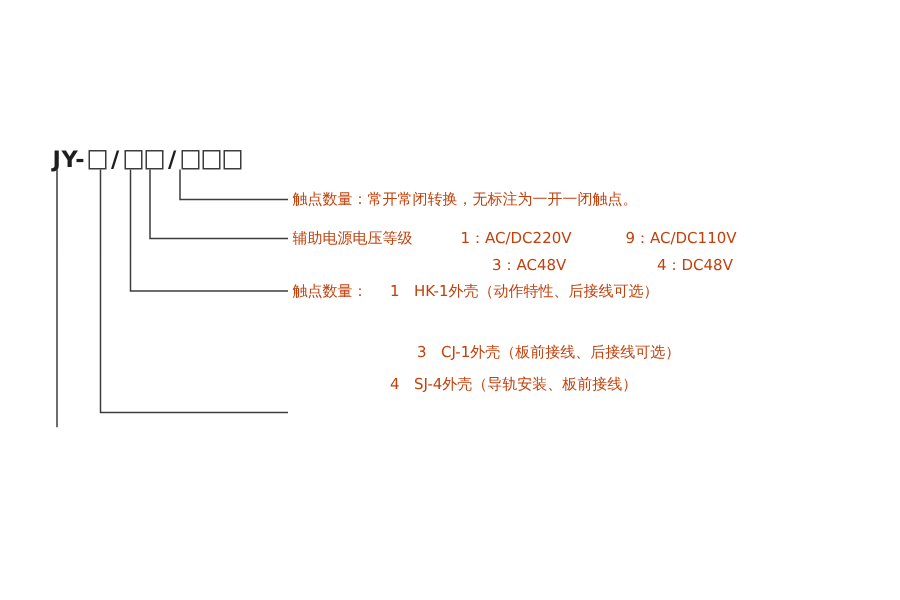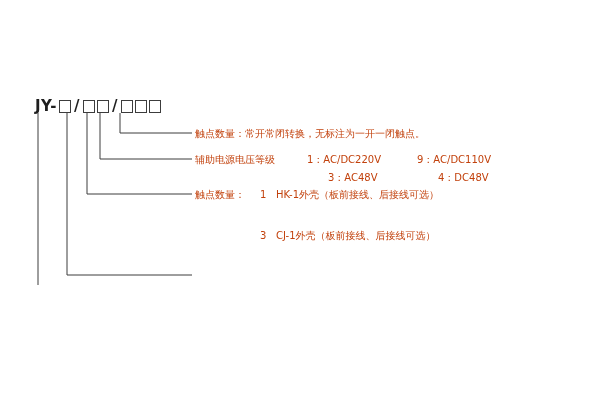--- a/index.html
+++ b/index.html
@@ -49,21 +49,24 @@
   <div class="lbl" style="left:195px;top:125px;">触点数量：常开常闭转换，无标注为一开一闭触点。</div>
 
   <div class="lbl" style="left:195px;top:151px;">
     <span class="aux-title">辅助电源电压等级</span><span class="aux-opt">1：AC/DC220V</span><span class="aux-opt">9：AC/DC110V</span>
   </div>
   <div class="lbl" style="left:307px;top:169px;margin-left:21px;">
     <span class="aux-opt">3：AC48V</span><span class="aux-opt">4：DC48V</span>
   </div>
 
   <div class="lbl" style="left:195px;top:186px;">
-    <span class="col-title">触点数量：</span><span class="col-num">1</span><span>HK-1外壳（板前接线、后接线可选）</span>
+    <span class="col-title">触点数量：</span><span class="col-num">1</span><span>HK-1外壳（动作特性、后接线可选）</span>
   </div>
-  <div class="lbl" style="left:195px;top:227px;">
+  <div class="lbl" style="left:213px;top:227px;">
     <span class="col-title"></span><span class="col-num">3</span><span>CJ-1外壳（板前接线、后接线可选）</span>
+  </div>
+  <div class="lbl" style="left:195px;top:248px;">
+    <span class="col-title"></span><span class="col-num">4</span><span>SJ-4外壳（导轨安装、板前接线）</span>
   </div>
 
 
 
 </div>
 
 </body></html>

